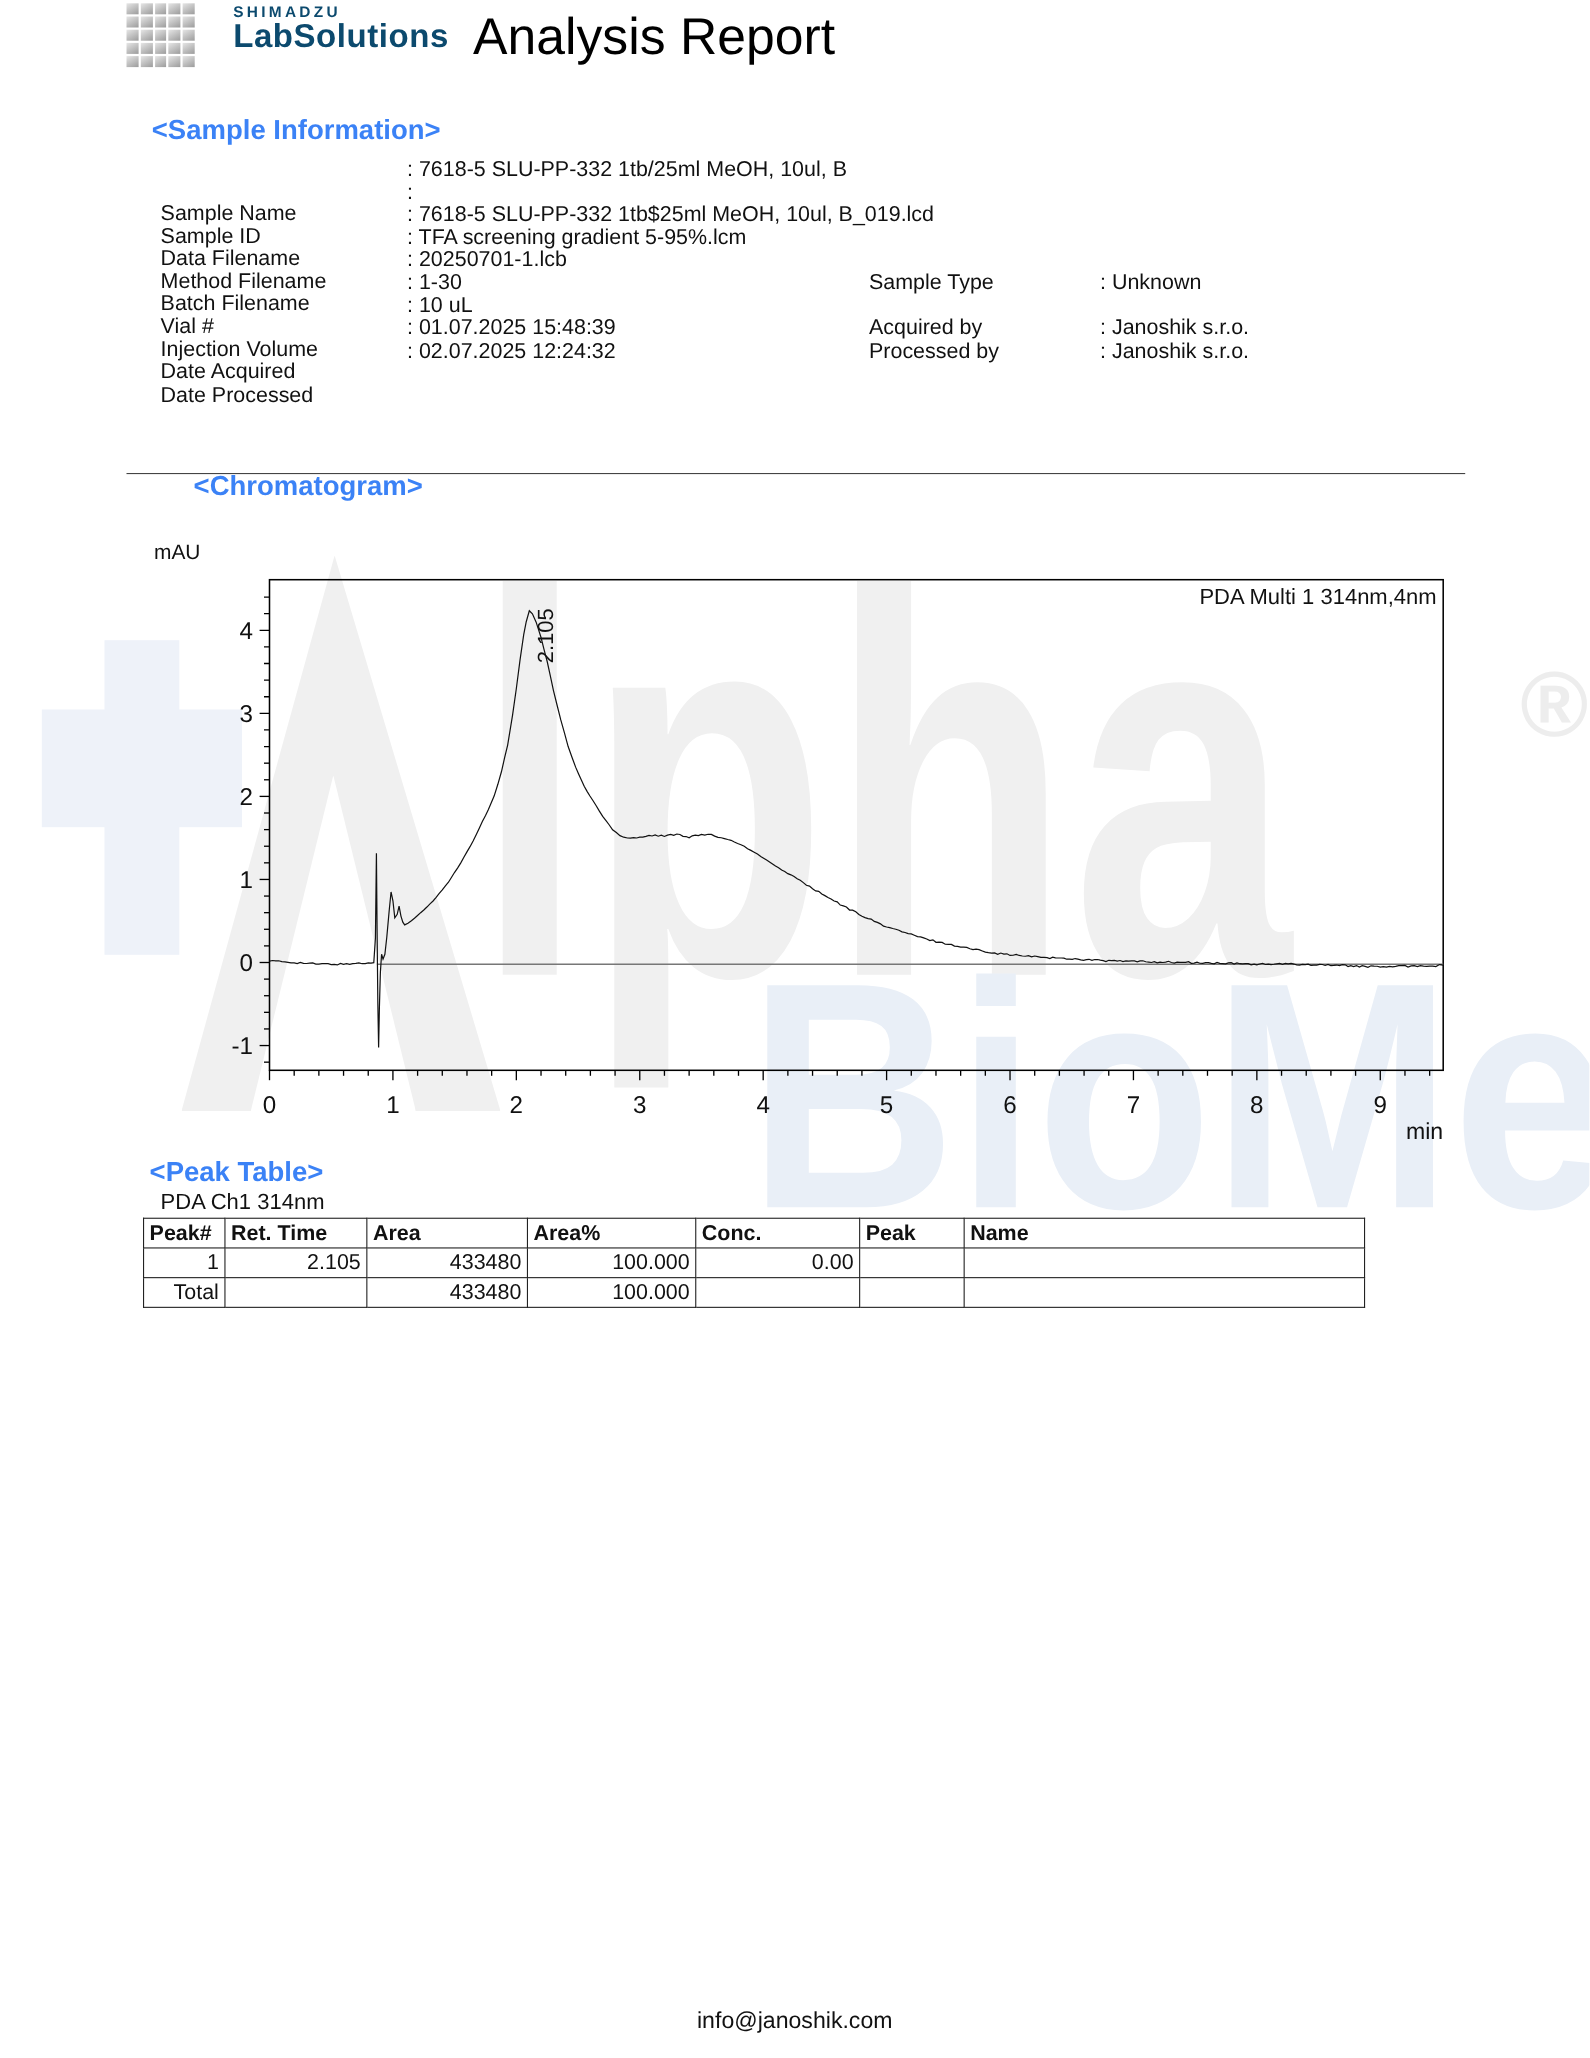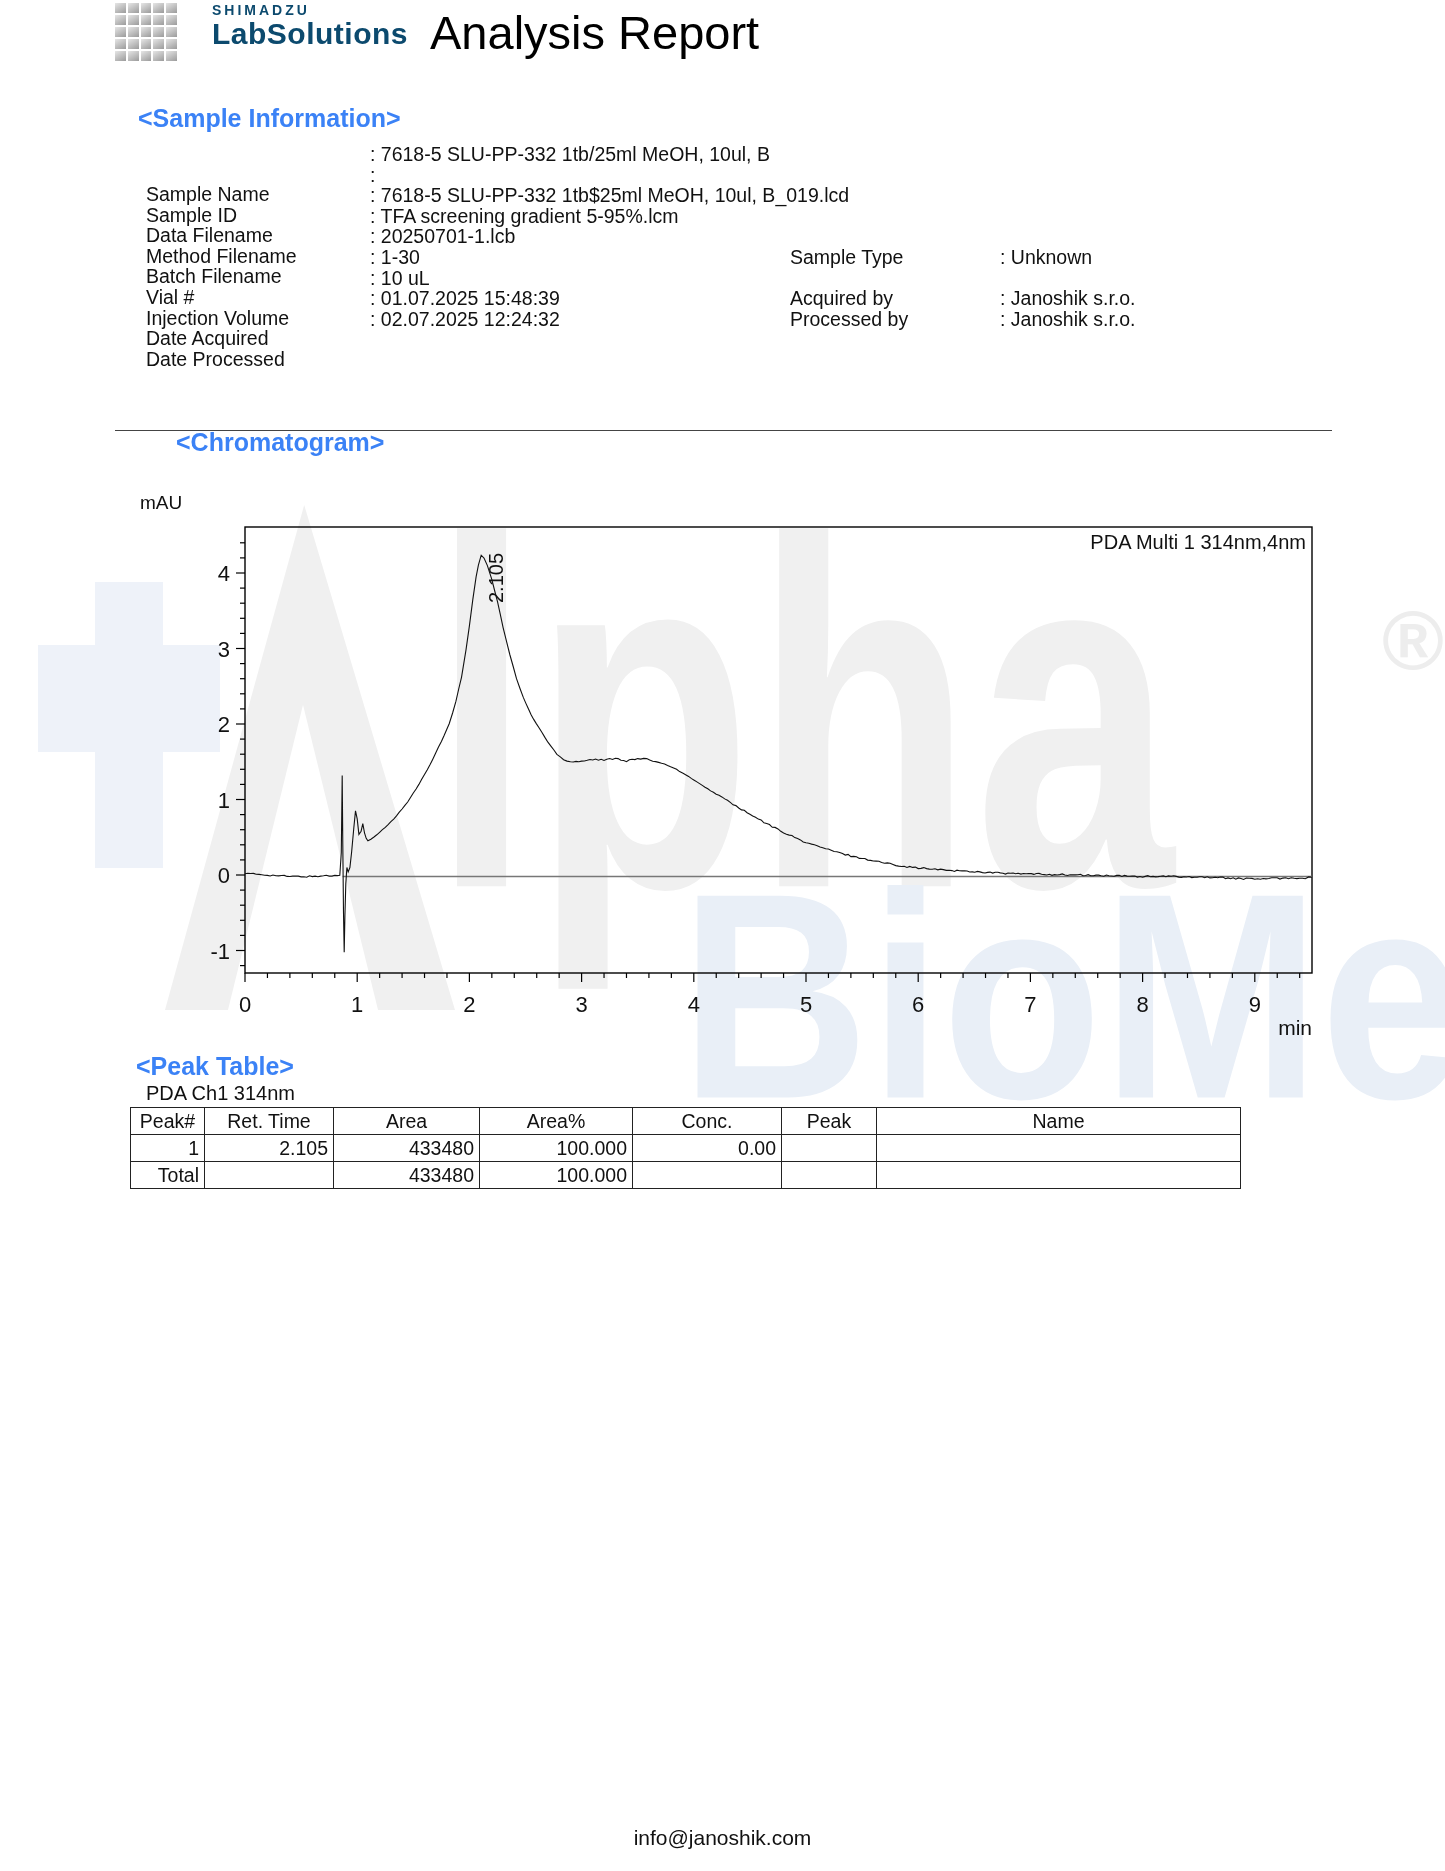--- a/index.html
+++ b/index.html
@@ -36,21 +36,21 @@
   .info-row .rval{position:absolute;left:854px;}
   .hrule{position:absolute;left:115px;top:430px;width:1217px;height:1px;background:#444;}
   .mau{position:absolute;left:140px;top:492px;font-size:19px;}
   .chart-wrap{position:absolute;left:180px;top:515px;width:1170px;height:535px;}
   
   .pt-channel{position:absolute;left:146px;top:1082px;font-size:20px;text-align:right;}
   table.pt{position:absolute;left:130px;top:1107px;width:1110px;border-collapse:collapse;
           font-size:19.5px;table-layout:fixed;background:transparent;}
   table.pt th,table.pt td{border:1px solid #222;padding:0 5px;height:26px;line-height:26px;
           overflow:hidden;white-space:nowrap;background:transparent;font-weight:normal;}
-  table.pt th{text-align:center;}
+  table.pt th{text-align:left;font-weight:bold;}
   td.num{text-align:right;}
   .footer{position:absolute;left:0;top:1826px;width:100%;text-align:center;font-size:21px;}
 </style>
 </head>
 <body>
 
 <div class="page">
 
   <div class="wm">
     <div class="wm-bar-v"></div>

